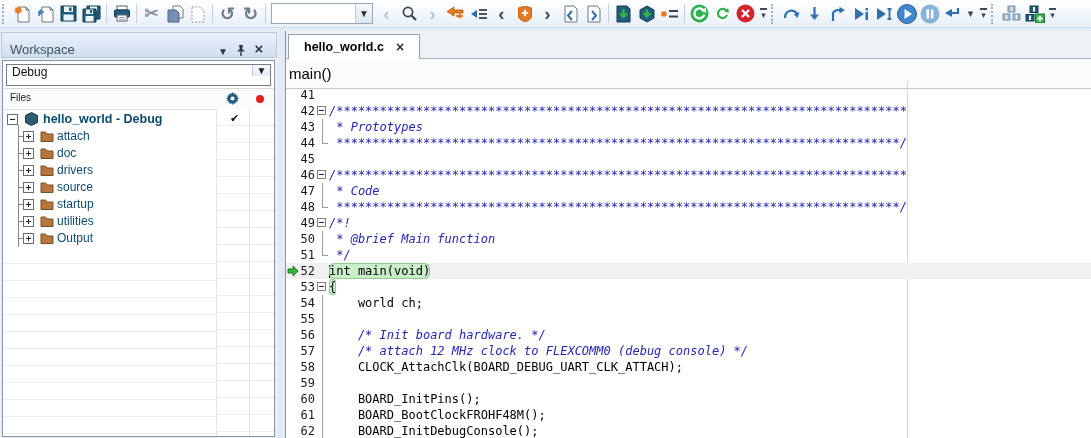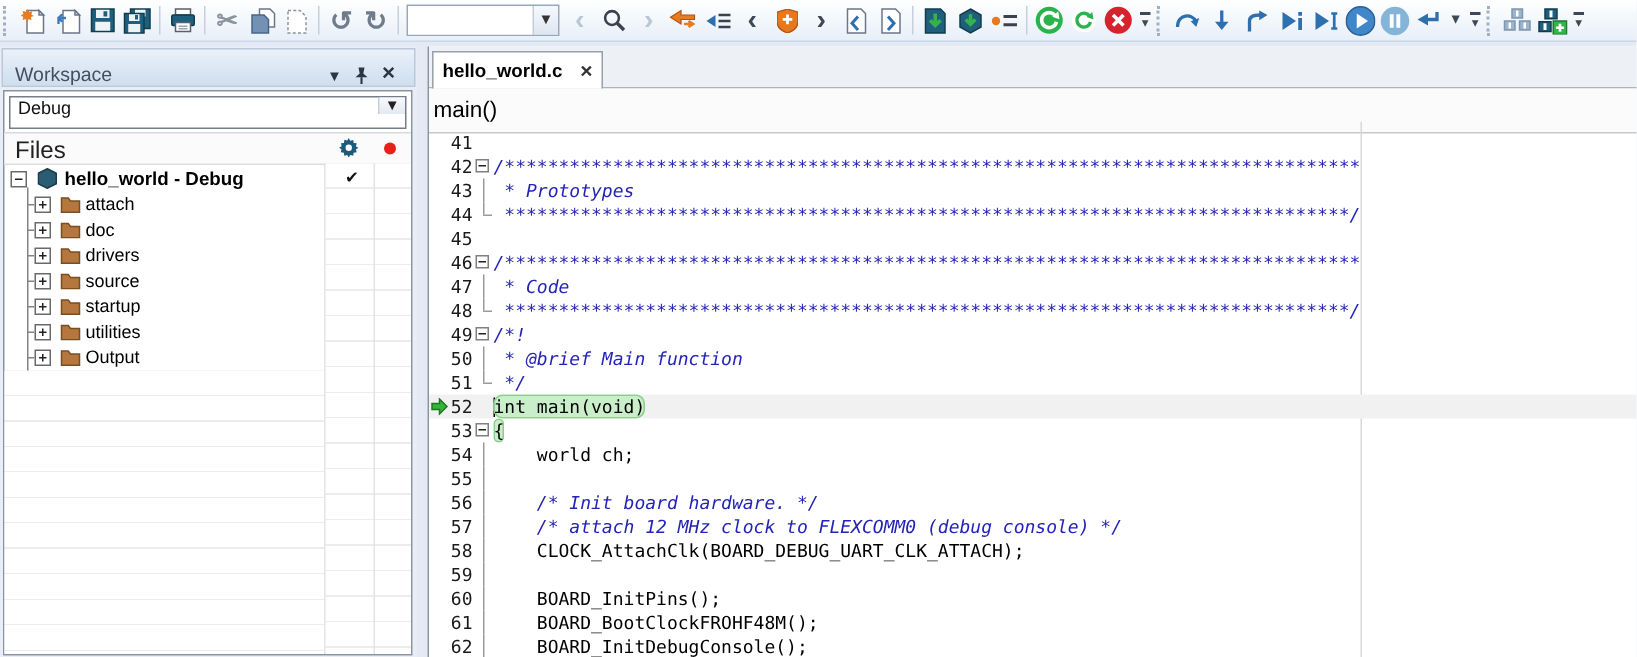--- a/index.html
+++ b/index.html
@@ -35,51 +35,51 @@
   .ws-title .x{font-size:15px;font-weight:bold;}
   .ws-body{position:absolute;left:2px;right:3px;top:29px;bottom:1px;background:#fff;
     border:1px solid #8a93a2;}
   .cfg{position:absolute;left:3px;right:3px;top:3px;height:20px;border:1px solid #767d88;
     display:flex;align-items:flex-start;background:#fff;}
   .cfg .lbl{flex:1;font-size:12px;color:#111;display:flex;align-items:center;padding-left:5px;}
   .cfg .btn{width:17px;border-left:1px solid #c4cedb;background:linear-gradient(#f8fafc,#e2e9f2);
     display:flex;align-items:center;justify-content:center;font-size:10px;color:#222;}
   .fhdr{position:absolute;left:0;right:0;top:27px;height:20px;background:#fbfbfb;
     border-top:1px solid #d9d9d9;border-bottom:1px solid #dedede;}
-  .fhdr .t{position:absolute;left:7px;top:3px;font-size:16px;color:#222;}
+  .fhdr .t{position:absolute;left:7px;top:3px;font-size:10px;color:#222;}
   .fhdr .gear{position:absolute;left:223px;top:3px;}
   .fhdr .dot{position:absolute;left:253px;top:6px;width:8px;height:8px;border-radius:50%;}
   .gridR{position:absolute;left:213px;right:0;top:48px;bottom:0;
     border-left:1px solid #e4e4e4;
     background:repeating-linear-gradient(#fff 0 16px,#ececec 16px 17px);}
   .gridR .v2{position:absolute;left:32px;top:0;bottom:0;width:1px;background:#e4e4e4;}
   .gridB{position:absolute;left:0;width:213px;top:186px;bottom:0;
     background:repeating-linear-gradient(#fff 0 16px,#ececec 16px 17px);}
   .tree{position:absolute;left:0;right:61px;top:50px;}
-  .trow{height:17px;position:relative;font-size:12px;color:#000000;}
+  .trow{height:17px;position:relative;font-size:12px;color:#0c4a6e;}
   .trow .lbl{position:absolute;top:1px;white-space:nowrap;}
   .proj .lbl{left:40px;font-weight:bold;font-size:12.5px;}
   .kid .lbl{left:54px;}
   .exp{position:absolute;width:9px;height:9px;border:1px solid #6a6a6a;background:#fff;top:3px;}
   .exp::before{content:"";position:absolute;left:2px;top:4px;width:5px;height:1px;background:#222;}
   .exp.plus::after{content:"";position:absolute;left:4px;top:2px;width:1px;height:5px;background:#222;}
   .proj .exp{left:4px;} .kid .exp{left:20px;}
   .kid::before{content:"";position:absolute;left:15px;top:8px;width:5px;height:1px;background:#848484;}
   .vline{position:absolute;left:15px;top:14px;height:122px;width:1px;background:#848484;}
   .picon{position:absolute;left:22px;top:1px;}
   .ficon{position:absolute;left:37px;top:2px;}
   .chk{position:absolute;left:227px;top:51px;font-size:11px;color:#111;}
   
   .editor{position:absolute;left:285px;top:31px;right:0;bottom:0;background:#fff;
     border-left:1px solid #8a93a2;}
   .tabbar{position:absolute;left:0;right:0;top:0;height:28px;background:#edf1f6;
     border-bottom:1px solid #aab4c0;box-sizing:border-box;}
   .tab{position:absolute;left:2px;top:3px;height:25px;background:#fff;
     border:1px solid #98a0aa;border-bottom:none;display:flex;align-items:center;gap:12px;
-    padding:0 6px;font-weight:bold;font-size:12.5px;color:#000;z-index:2;box-sizing:border-box;}
+    padding:0 15px;font-weight:bold;font-size:12.5px;color:#000;z-index:2;box-sizing:border-box;}
   .tab .x{font-weight:bold;color:#333;font-size:14px;line-height:1;}
   .crumb{position:absolute;left:0;right:0;top:28px;height:30px;background:#fbfbfb;
     border-bottom:1px solid #c9c9c9;display:flex;align-items:center;
     font-size:15px;color:#000;padding-left:3px;box-sizing:border-box;}
   .code{position:absolute;left:0;right:0;top:50px;bottom:0;padding-top:6px;
     font-family:"DejaVu Sans Mono",monospace;font-size:12px;overflow:hidden;}
   .edge{position:absolute;left:621px;top:0;bottom:0;width:1px;background:#d8d8d8;z-index:0;}
   .row{height:16px;display:flex;align-items:center;white-space:pre;position:relative;z-index:1;}
   .row .bp{width:13px;height:16px;flex:0 0 auto;position:relative;}
   .row .num{width:16px;text-align:right;color:#1a1a1a;flex:0 0 auto;font-size:12px;}

